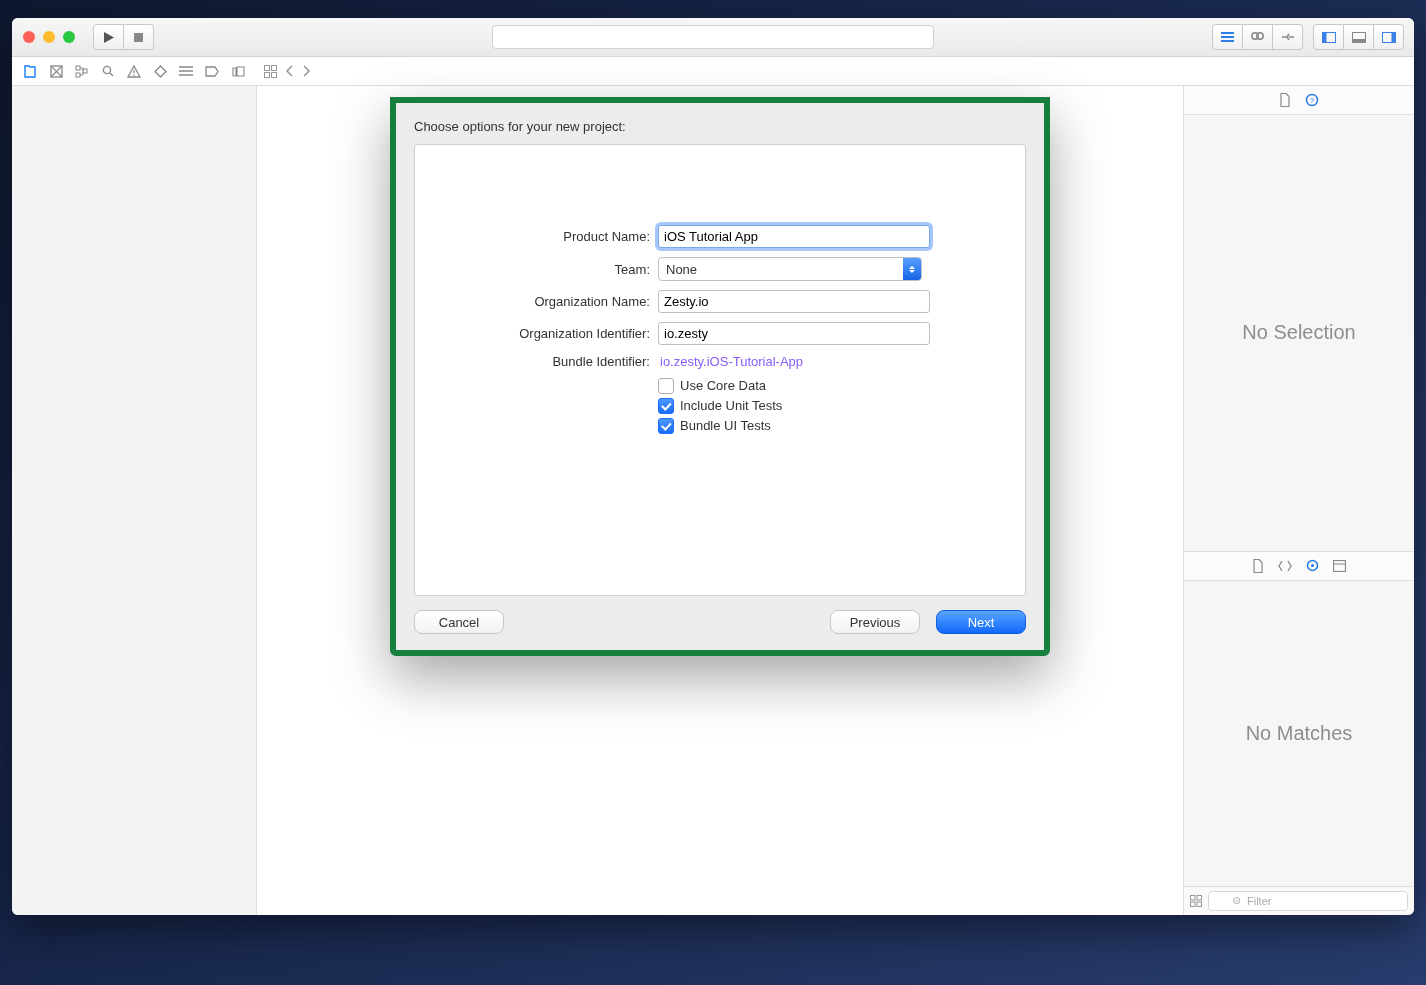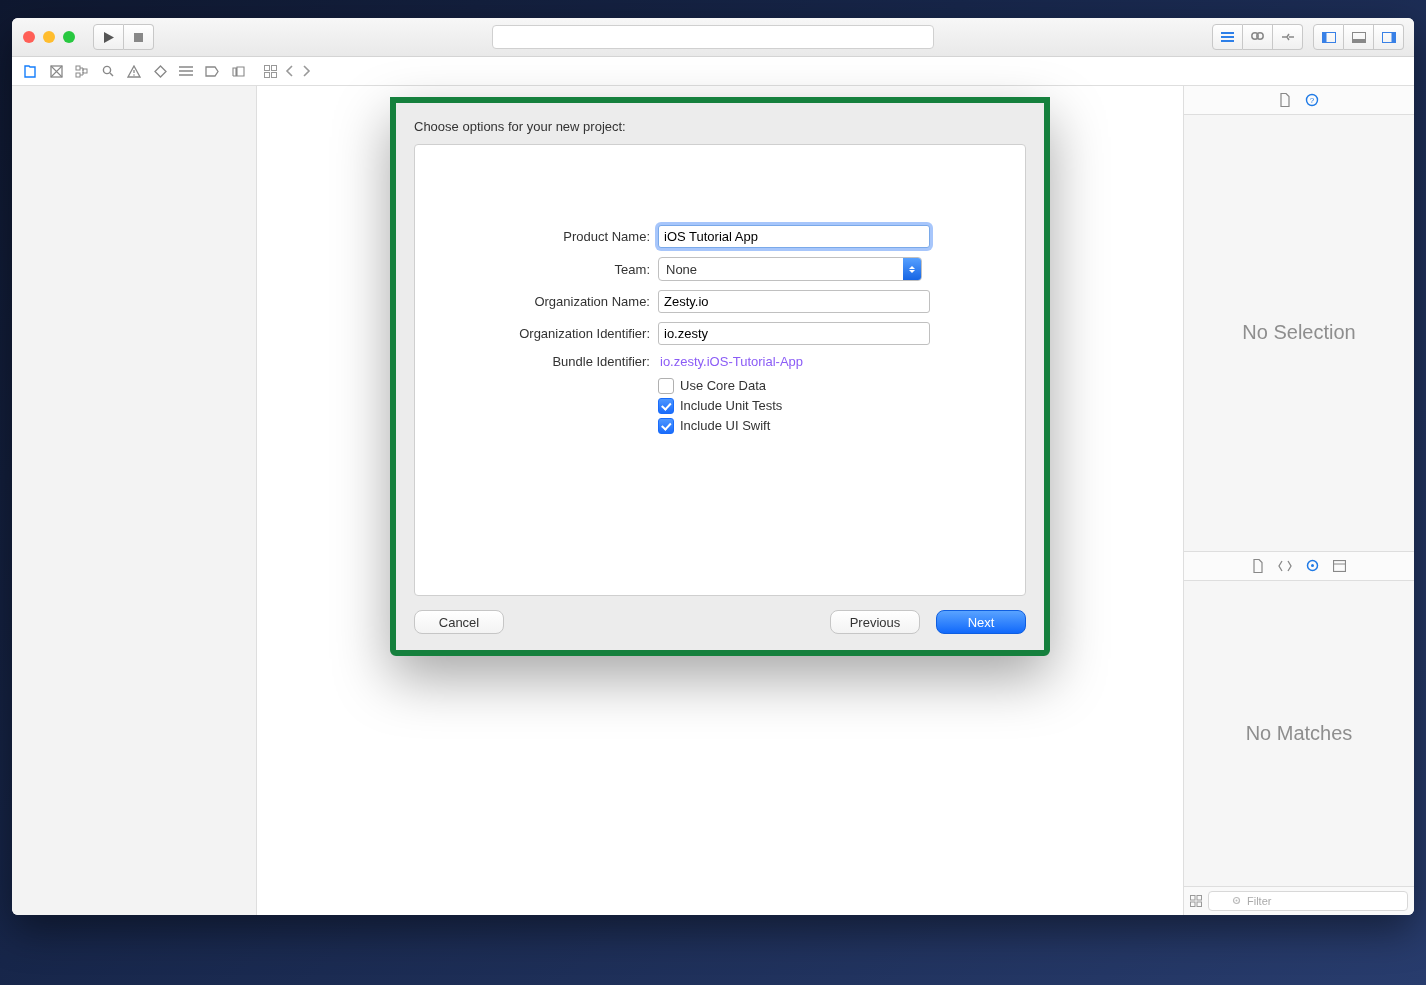--- a/index.html
+++ b/index.html
@@ -255,21 +255,21 @@
             <div class="chk">
               <span class="chkbox"></span>
               <span>Use Core Data</span>
             </div>
             <div class="chk">
               <span class="chkbox checked"></span>
               <span>Include Unit Tests</span>
             </div>
             <div class="chk">
               <span class="chkbox checked"></span>
-              <span>Include UI Swift</span>
+              <span>Bundle UI Tests</span>
             </div>
           </div>
 
         </div>
         <div class="sheet-btns">
           <div class="btn">Cancel</div>
           <div class="btn-right">
             <div class="btn">Previous</div>
             <div class="btn primary">Next</div>
           </div>

